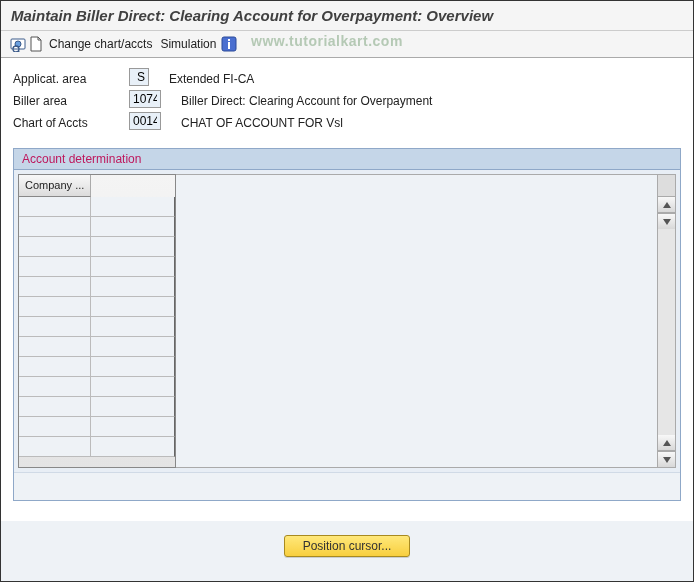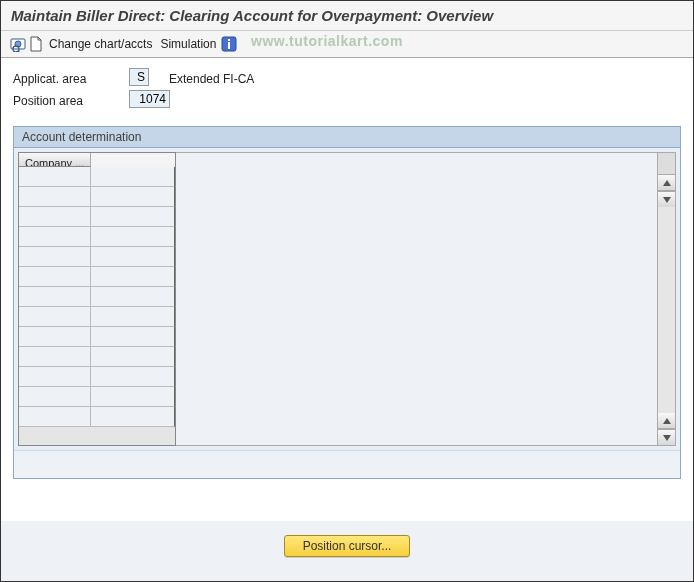--- a/index.html
+++ b/index.html
@@ -71,34 +71,34 @@
     .field-input {
       background: #e8f0f8;
       border: 1px solid #999;
       padding: 1px 3px;
       text-align: right;
       font-family: inherit;
       font-size: 12px;
       height: 18px;
     }
     .fi-s { width: 20px; }
-    .fi-n { width: 41px; }
+    .fi-n { width: 32px; }
     .field-desc {
       margin-left: 4px;
       color: #222;
     }
     .groupbox {
       margin: 8px 12px 0 12px;
       border: 1px solid #8fa8c8;
       background: #e8eef5;
     }
     .groupbox-title {
       background: #c5d6e8;
       padding: 3px 8px;
-      color: #404040;
+      color: #be185d;
       border-bottom: 1px solid #8fa8c8;
     }
     .table-wrap {
       display: flex;
       padding: 4px;
       height: 302px;
     }
     .grid {
       border: 1px solid #888;
       background: linear-gradient(#f4f4f4,#e4e4e4);
@@ -107,21 +107,21 @@
     .grid-head {
       display: flex;
     }
     .gh-cell {
       font-size: 11px;
       color: #222;
       padding: 4px 6px;
       border-right: 1px solid #aaa;
       border-bottom: 1px solid #888;
       background: linear-gradient(#f8f8f8,#dcdcdc);
-      height: 14px;
+      height: 22px;
       white-space: nowrap;
       overflow: hidden;
     }
     .gh-c1 { width: 72px; }
     .gh-c2 { width: 84px; border-right: 1px solid #666; }
     .grid-body .gr {
       display: flex;
     }
     .gc {
       border-right: 1px solid #bbb;
@@ -225,22 +225,28 @@
   <span class="watermark">www.tutorialkart.com</span>
 </div>
 
 <div class="header-fields">
   <div class="field-row">
     <span class="field-label">Applicat. area</span>
     <input class="field-input fi-s" readonly="" value="S" style="">
     <span class="field-desc">Extended FI-CA</span>
   </div>
   <div class="field-row">
-    <span class="field-label">Position area</span>
+    <span class="field-label">Biller area</span>
     <input class="field-input fi-n" readonly="" value="1074" style="">
+    <span class="field-desc">Biller Direct: Clearing Account for Overpayment</span>
+  </div>
+  <div class="field-row">
+    <span class="field-label">Chart of Accts</span>
+    <input class="field-input fi-n" readonly="" value="0014" style="">
+    <span class="field-desc">CHAT OF ACCOUNT FOR Vsl</span>
   </div>
 </div>
 
 <div class="groupbox">
   <div class="groupbox-title">Account determination</div>
   <div class="table-wrap">
     <div class="grid">
       <div class="grid-head">
         <div class="gh-cell gh-c1">Company ...</div>
       </div>

